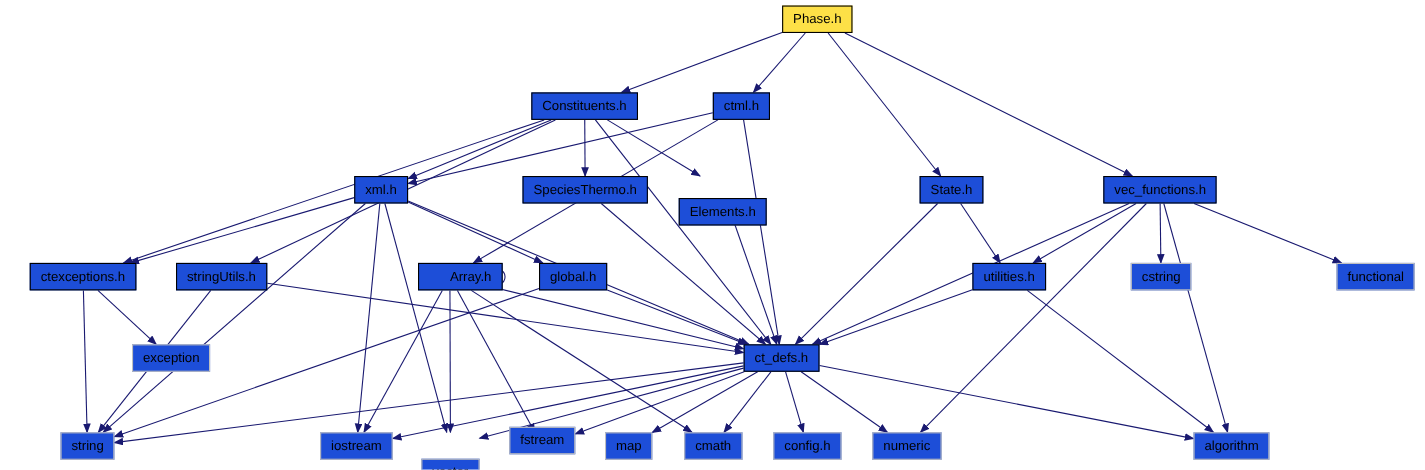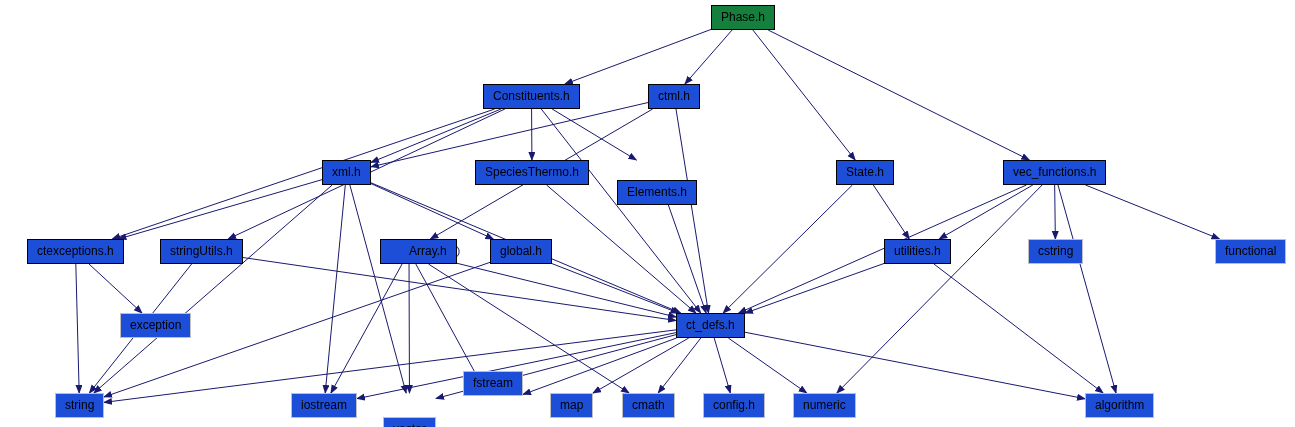--- a/index.html
+++ b/index.html
@@ -28,21 +28,21 @@
     border: 1px solid #000000;
     background: #1d4ed8;
     color: #000000;
     font-size: 12px;
     line-height: 15px;
     padding: 4px 9px;
     white-space: nowrap;
     text-align: center;
   }
   .node.root {
-    background: #15803d;
+    background: #fde047;
     border-color: #000000;
   }
   .node.external {
     border-color: #bfbfbf;
   }
 </style>
 </head>
 <body>
 
 <div id="graph">
@@ -121,19 +121,19 @@
     <div class="node" style="left: 380px; top: 239px; padding-left: 28px;">Array.h</div>
     <div class="node" style="left: 490px; top: 239px;">global.h</div>
     <div class="node" style="left: 884px; top: 239px;">utilities.h</div>
     <div class="node external" style="left: 1028px; top: 239px;">cstring</div>
     <div class="node external" style="left: 1215px; top: 239px;">functional</div>
     <div class="node external" style="left: 120px; top: 313px;">exception</div>
     <div class="node" style="left: 676px; top: 313px;">ct_defs.h</div>
     <div class="node external" style="left: 55px; top: 393px;">string</div>
     <div class="node external" style="left: 291px; top: 393px;">iostream</div>
     <div class="node external" style="left: 383px; top: 393px; margin-top: 24px;">vector</div>
-    <div class="node external" style="left: 463px; top: 371px;">fstream</div>
+    <div class="node external" style="left: 463px; top: 388px;">fstream</div>
     <div class="node external" style="left: 550px; top: 393px;">map</div>
     <div class="node external" style="left: 622px; top: 393px;">cmath</div>
     <div class="node external" style="left: 703px; top: 393px;">config.h</div>
     <div class="node external" style="left: 793px; top: 393px;">numeric</div>
     <div class="node external" style="left: 1085px; top: 393px;">algorithm</div>
   </div>
 
 </body></html>

